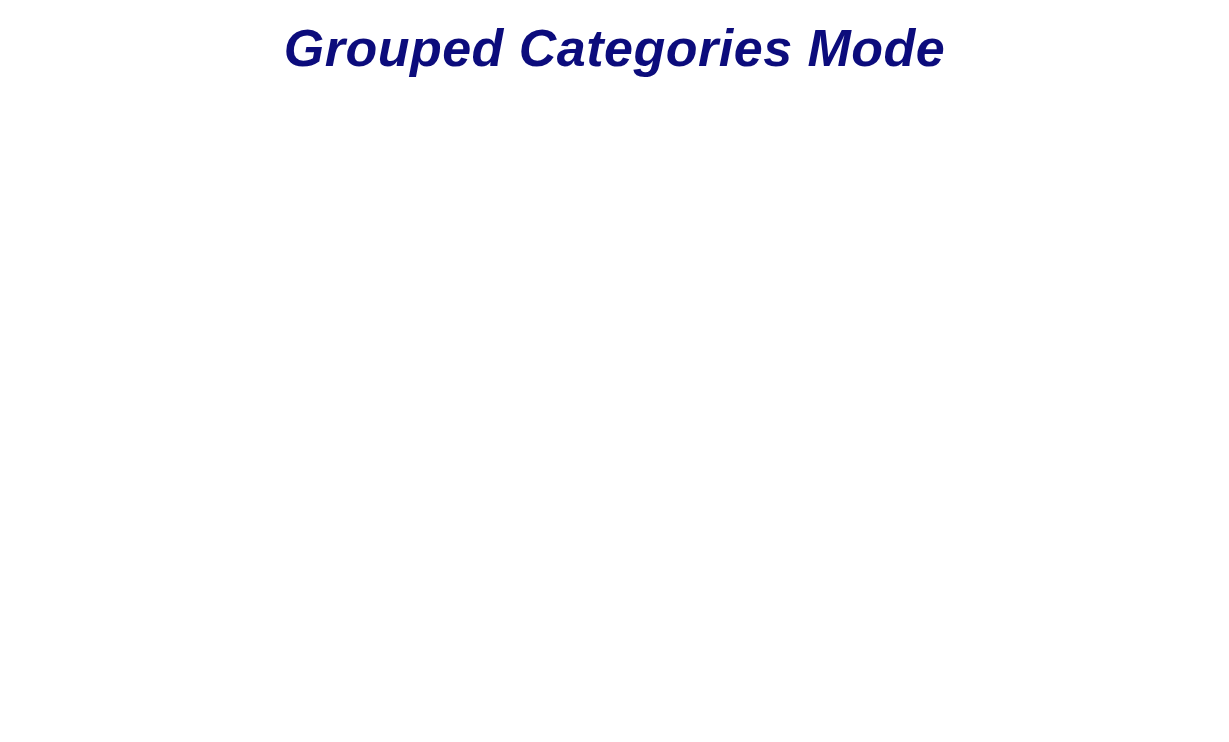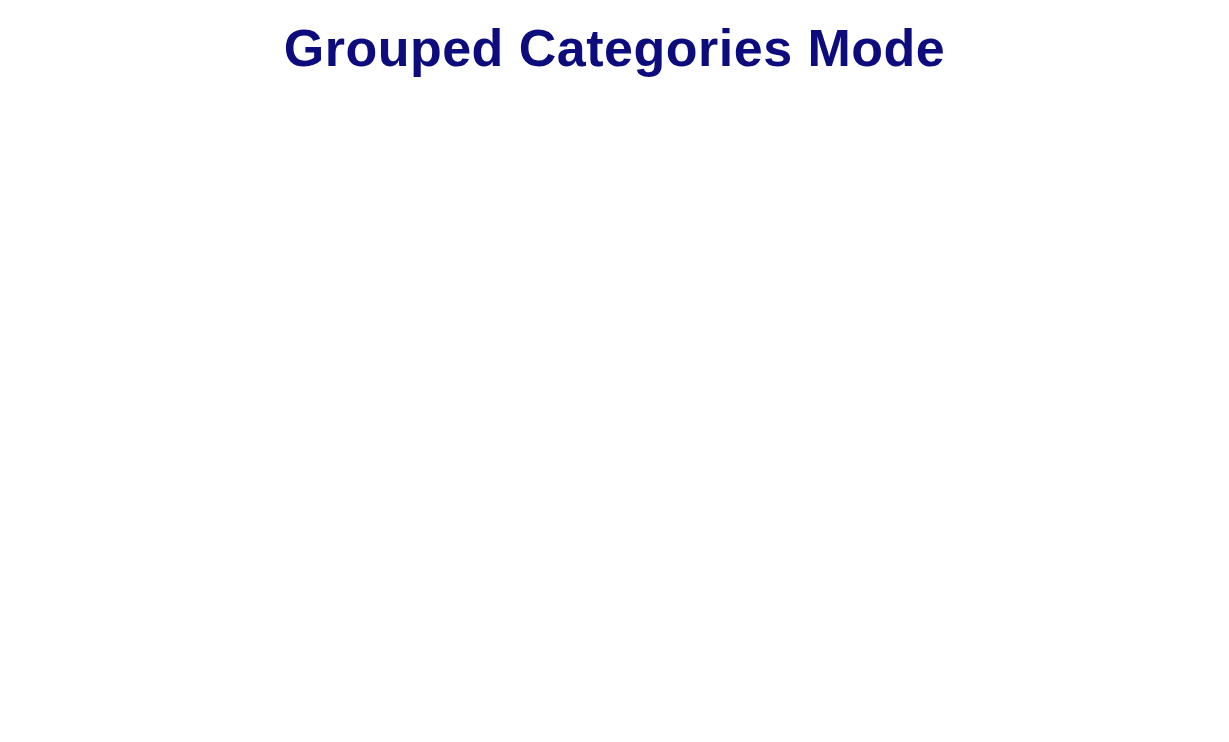--- a/index.html
+++ b/index.html
@@ -13,20 +13,21 @@
     background: #fff;
     position: relative;
   }
   .page-title {
     text-align: center;
     font-size: 52px;
     font-weight: 800;
     color: #0c0c7c;
     margin: 18px 0 28px 0;
     letter-spacing: 0.5px;
+    font-style: italic;
   }
   .section-heading {
     font-weight: 700;
     color: #555;
     margin: 6px 0 14px 6px;
   }
   .left-col {
     position: absolute;
     left: 6px;
     top: 140px;

